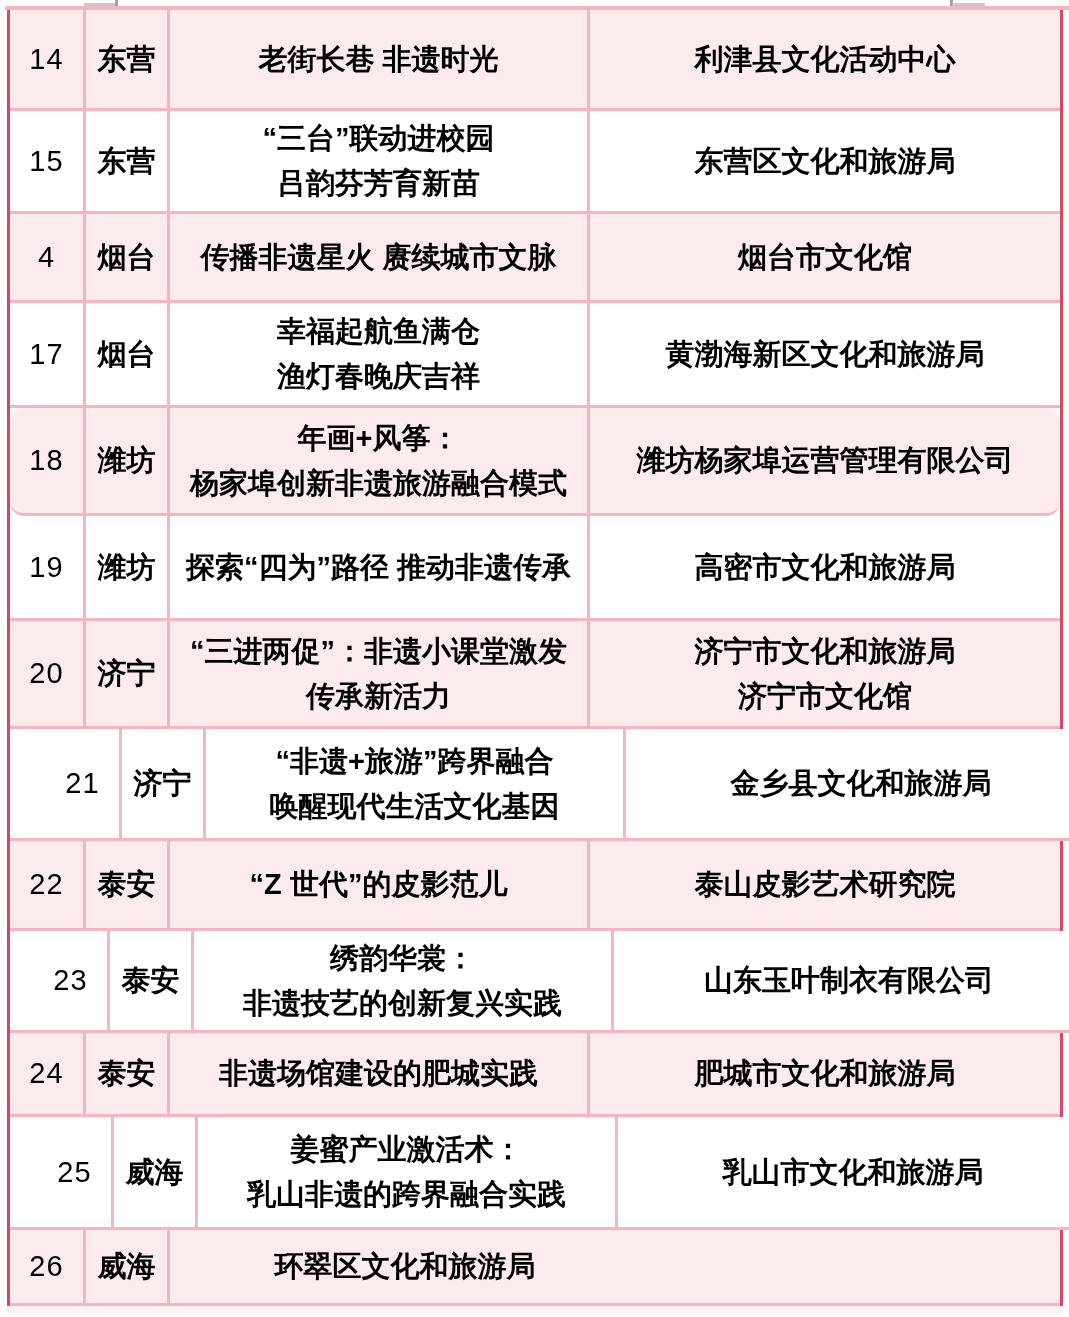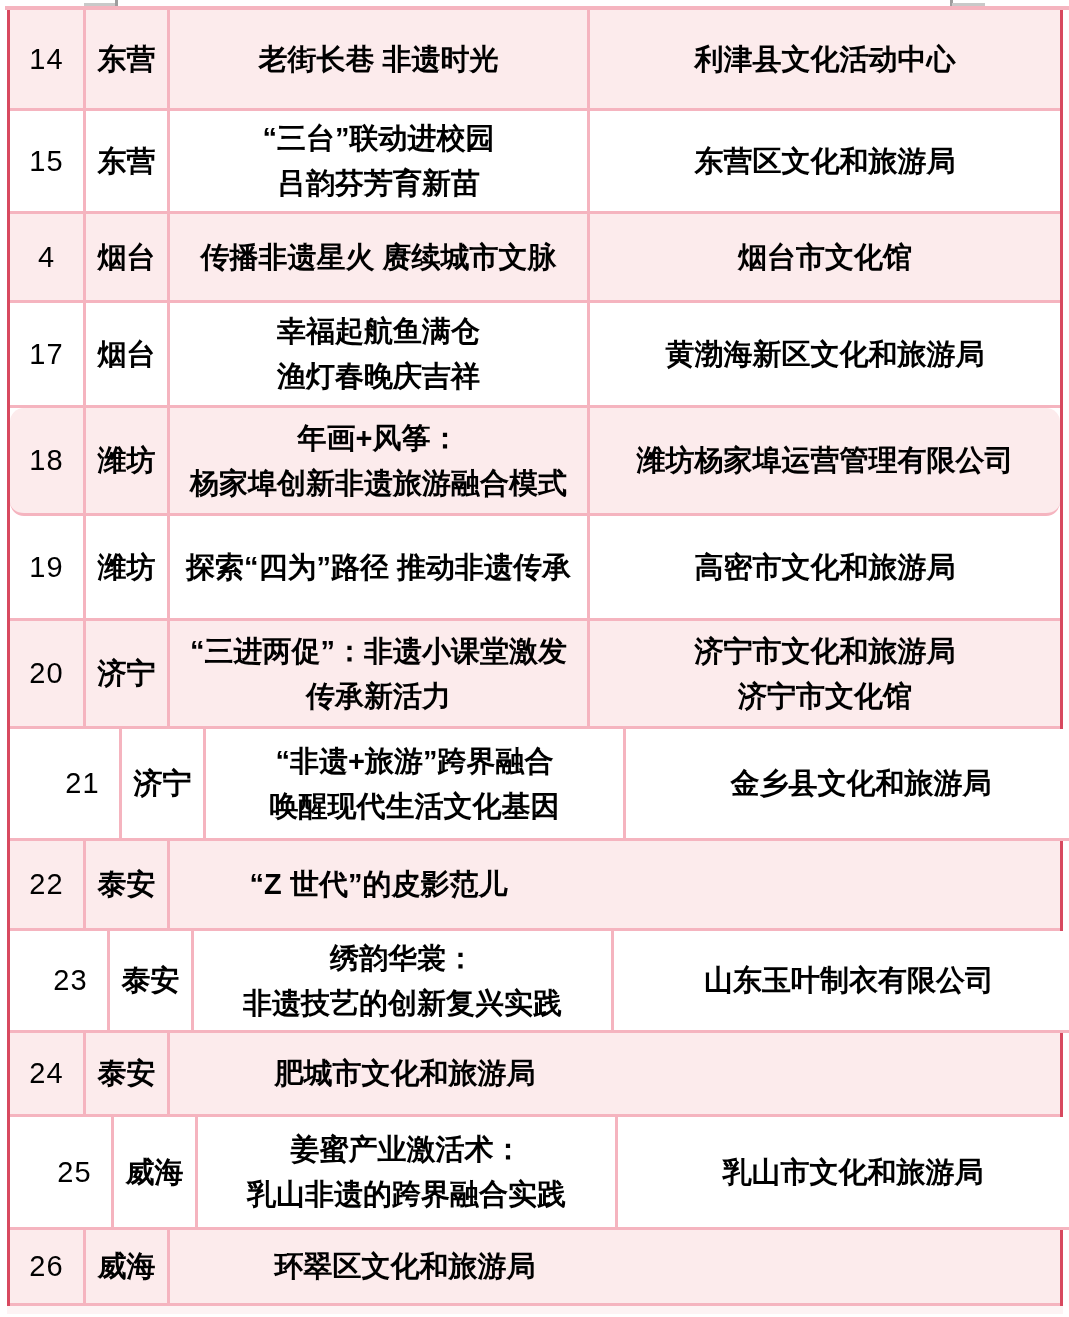--- a/index.html
+++ b/index.html
@@ -182,37 +182,43 @@
           <div>金乡县文化和旅游局</div>
         </div>
   </div>
 
   <div class="row hl" style="height: 87px;">
     <div class="cell c-no">22</div>
     <div class="cell c-city">泰安</div>
     <div class="cell c-title">
           <div>“Z 世代”的皮影范儿</div>
         </div>
+    <div class="cell c-org">
+          <div>泰山皮影艺术研究院</div>
+        </div>
   </div>
 
   <div class="row def" style="height: 99px; padding-left: 24px;">
     <div class="cell c-no">23</div>
     <div class="cell c-city">泰安</div>
     <div class="cell c-title">
           <div>绣韵华裳：</div>
           <div>非遗技艺的创新复兴实践</div>
         </div>
     <div class="cell c-org">
           <div>山东玉叶制衣有限公司</div>
         </div>
   </div>
 
   <div class="row hl" style="height: 81px;">
     <div class="cell c-no">24</div>
     <div class="cell c-city">泰安</div>
+    <div class="cell c-title">
+          <div>非遗场馆建设的肥城实践</div>
+        </div>
     <div class="cell c-org">
           <div>肥城市文化和旅游局</div>
         </div>
   </div>
 
   <div class="row def" style="height: 110px; padding-left: 28px;">
     <div class="cell c-no">25</div>
     <div class="cell c-city">威海</div>
     <div class="cell c-title">
           <div>姜蜜产业激活术：</div>

